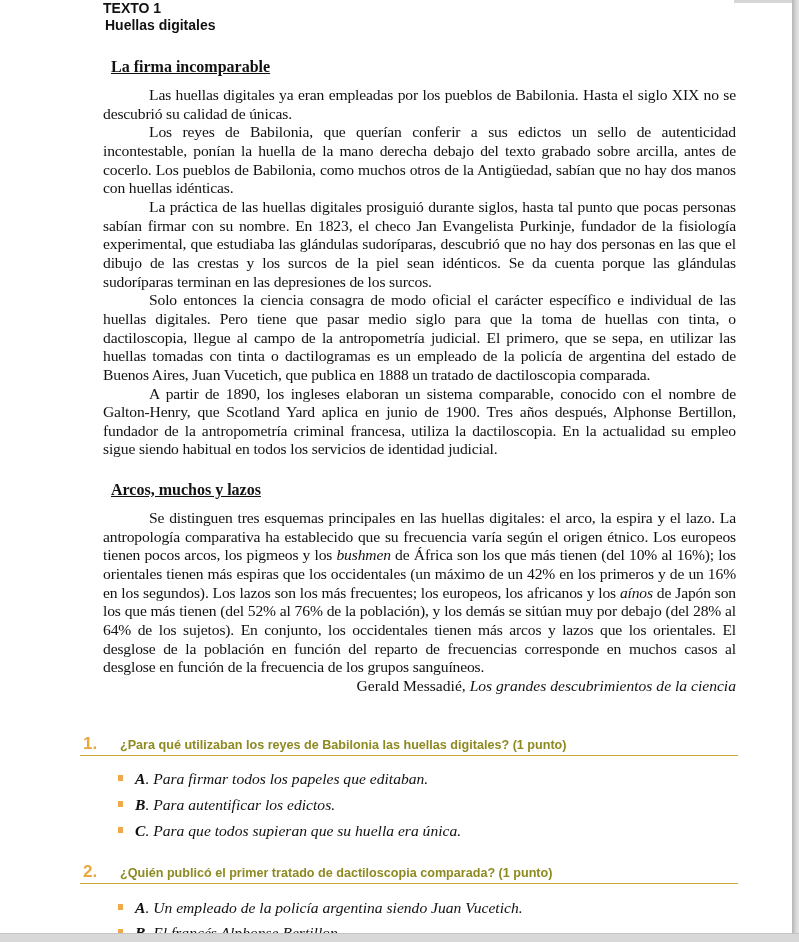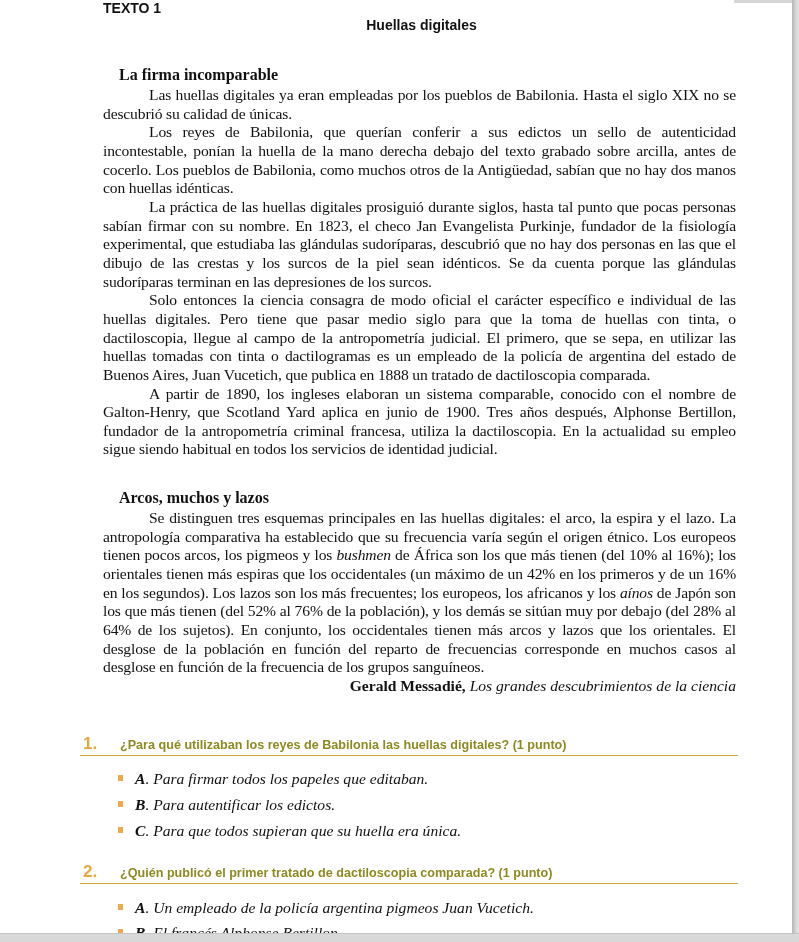--- a/index.html
+++ b/index.html
@@ -41,55 +41,56 @@
       font-family: "Liberation Sans", sans-serif;
       font-weight: bold;
       font-size: 14px;
       line-height: 16px;
       color: #111;
     }
     .doc-title {
       position: absolute;
       left: 103px; width: 633px;
       top: 17px;
-      text-align: center;
+      text-align: left;
       padding-left: 2px;
       font-family: "Liberation Sans", sans-serif;
       font-weight: bold;
       font-size: 14px;
       line-height: 16px;
       color: #111;
     }
     .column {
       position: absolute;
       left: 103px;
       width: 633px;
     }
     .section-heading {
       font-family: "Liberation Serif", serif;
       font-weight: bold;
       font-size: 16px;
       line-height: 18px;
-      margin: 16px;
+      margin: 8px;
+      text-decoration: underline;
     }
     .para {
       font-size: 15.6px;
       line-height: 18.65px;
       text-align: justify;
       text-indent: 46px;
       margin: 0;
       letter-spacing: -0.15px;
     }
     .attribution {
       text-align: right;
       font-size: 15.6px;
       line-height: 18.65px;
       margin: 0;
     }
-    .attribution .author { font-weight: bold; }
+    .attribution .author { font-weight: normal; }
     .attribution .book { font-style: italic; }
     em { font-style: italic; }
 
     .question {
       position: absolute;
       left: 80px;
       width: 658px;
       height: 22px;
       border-bottom: 1.5px solid #c9a93a;
       font-family: "Liberation Sans", sans-serif;
@@ -169,21 +170,21 @@
   </div>
   <div class="option" style="top:822px;">
     <span class="bullet"></span><span class="letter">C</span><span>. Para que todos supieran que su huella era única.</span>
   </div>
 
   <div class="question" style="top:861px;">
     <span class="qnum">2.</span>
     <span class="qtext">¿Quién publicó el primer tratado de dactiloscopia comparada? (1 punto)</span>
   </div>
   <div class="option" style="top:899px;">
-    <span class="bullet"></span><span class="letter">A</span><span>. Un empleado de la policía argentina pigmeos Juan Vucetich.</span>
+    <span class="bullet"></span><span class="letter">A</span><span>. Un empleado de la policía argentina siendo Juan Vucetich.</span>
   </div>
   <div class="option" style="top:924px;">
     <span class="bullet"></span><span class="letter">B</span><span>. El francés Alphonse Bertillon.</span>
   </div>
 
 </div>
 
 <div class="frame-right"></div>
 <div class="frame-bottom"></div>
 

